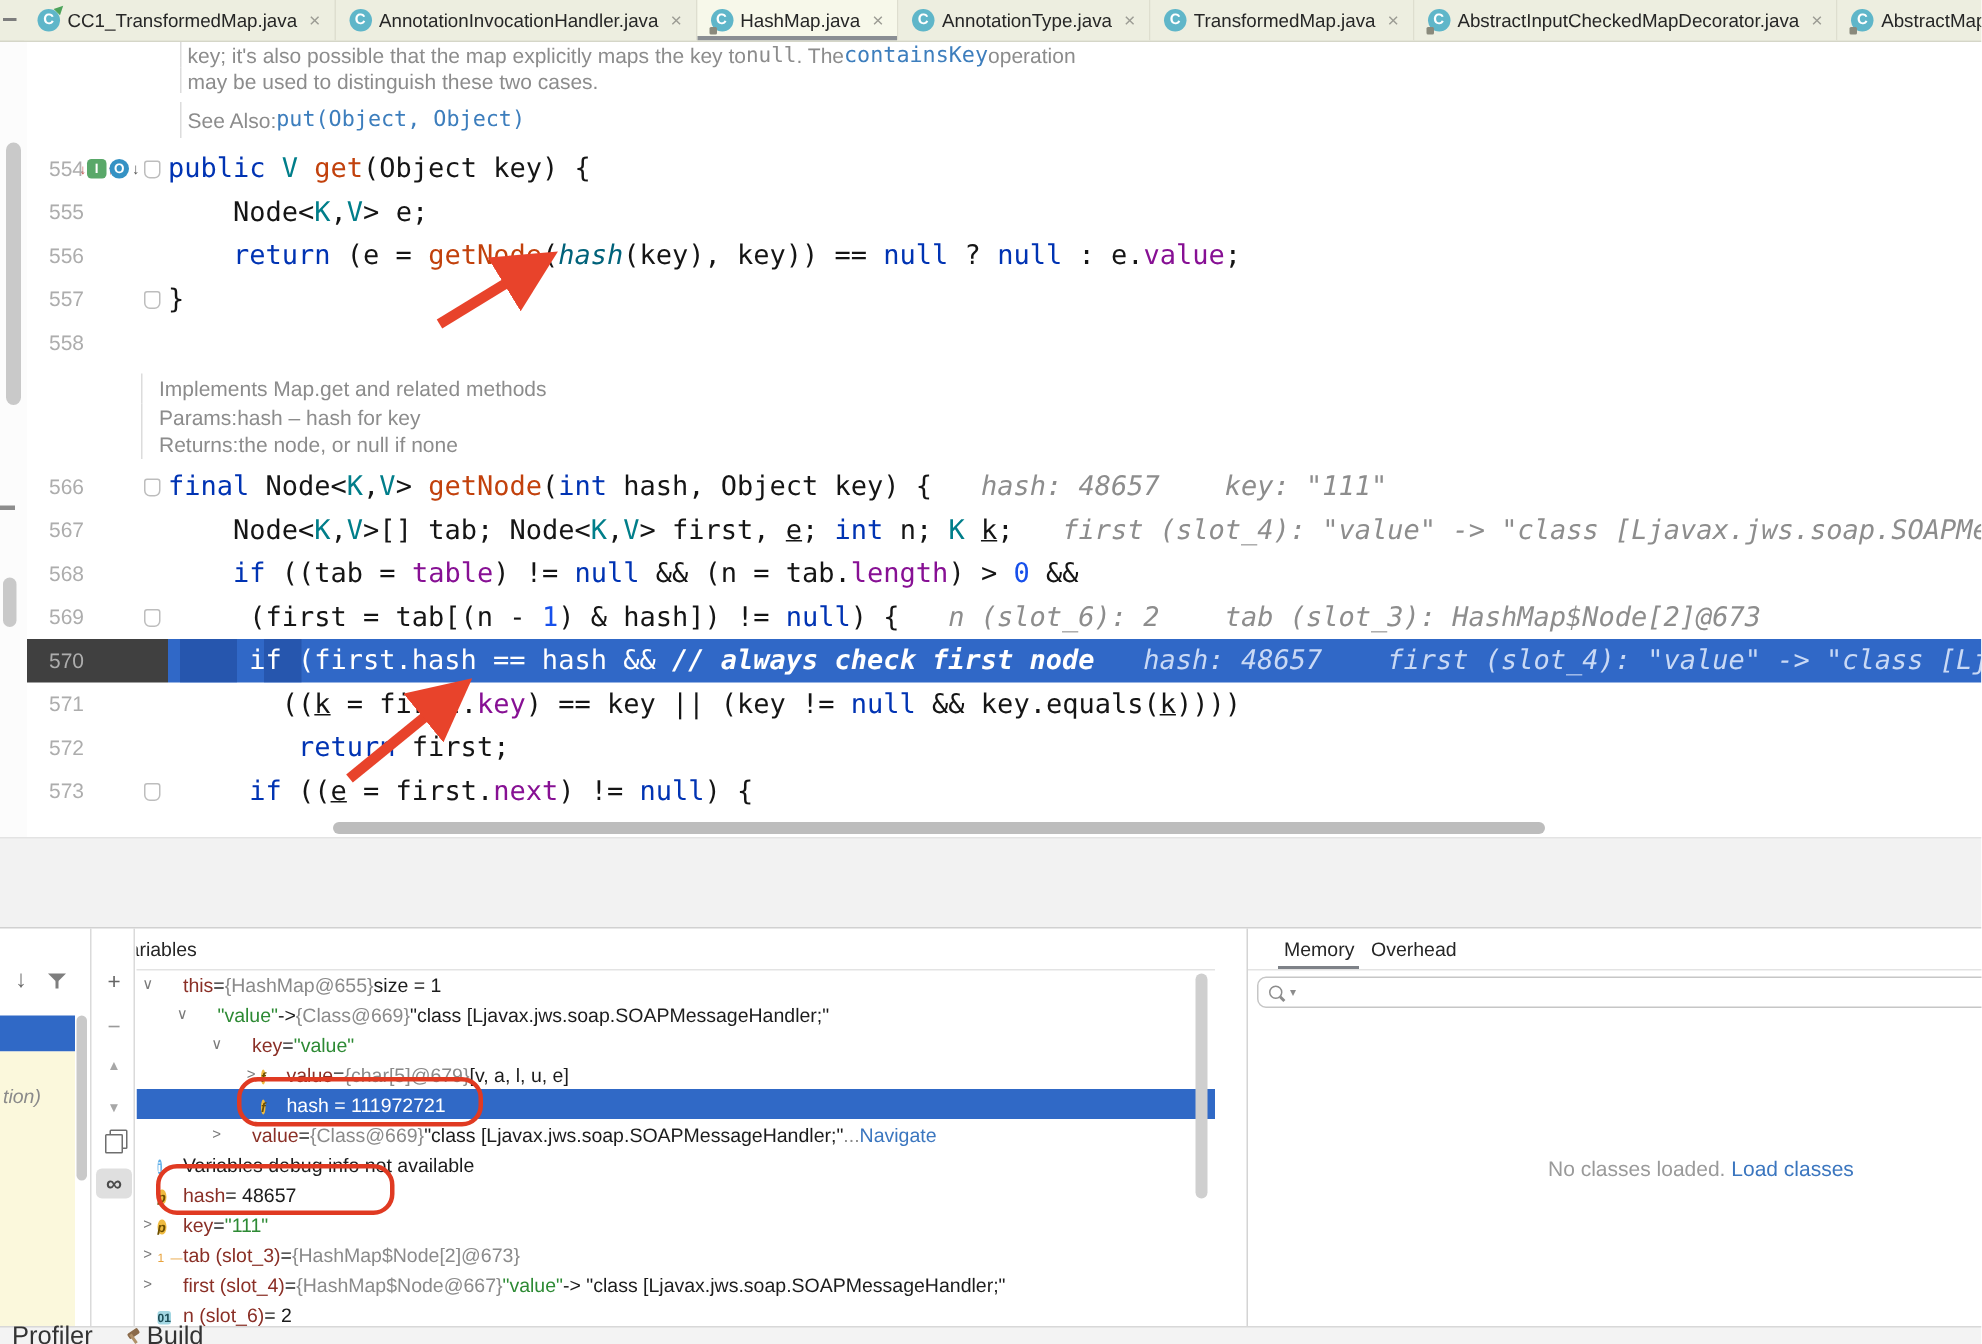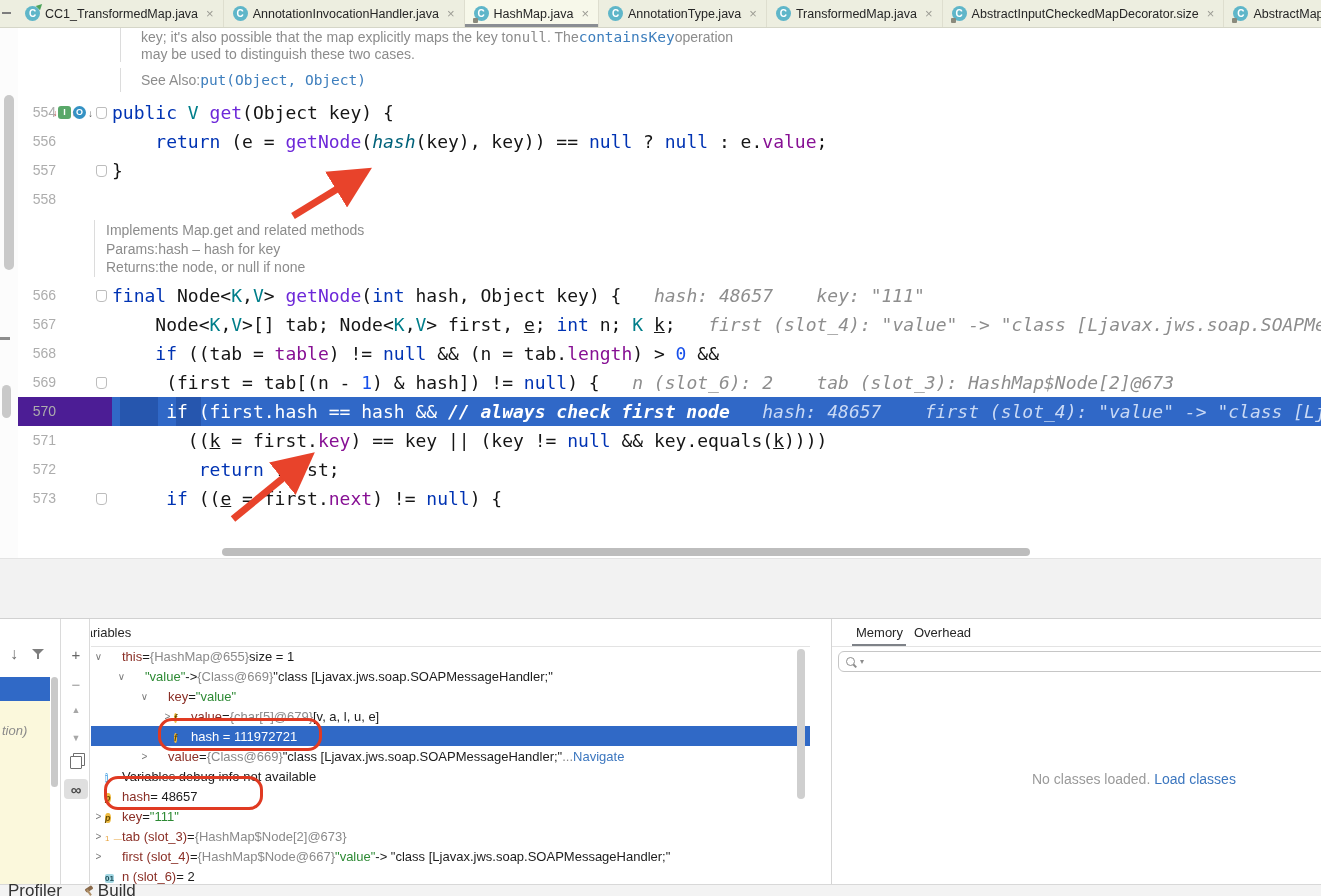--- a/index.html
+++ b/index.html
@@ -31,38 +31,38 @@
   
   #editor{position:absolute;left:18px;top:28px;width:1303px;height:530px;background:#fff;overflow:hidden;}
   .code-row{display:flex;height:29px;line-height:29px;}
   .gut{width:94px;flex:none;display:flex;color:#ADADAD;font-size:14px;}
   .gnum{width:38px;text-align:right;line-height:29px;}
   .gicons{width:34px;position:relative;}
   .gfold{width:22px;display:flex;align-items:center;justify-content:center;}
   .foldbox{width:11px;height:12px;border:1px solid #BDBDBD;border-radius:2px 2px 4px 4px;background:#fff;box-sizing:border-box;}
   .codecell{flex:1;overflow:hidden;white-space:pre;position:relative;
             font-family:"DejaVu Sans Mono",monospace;font-size:18px;}
-  .exec .gut{background:#4c1d95;}
+  .exec .gut{background:#404040;}
   .exec .codecell{background:#3068C7;}
   .darkseg{position:absolute;top:0;height:29px;background:#2656AE;}
   .ds1{left:8px;width:38px;}
   .ds2{left:64px;width:25px;}
   .codepre{position:relative;}
 
   
-  .sg-p{color:#151515;} .sg-k{color:#0033B3;} .sg-t{color:#007E8A;} .sg-m{color:#6d28d9;}
+  .sg-p{color:#151515;} .sg-k{color:#0033B3;} .sg-t{color:#007E8A;} .sg-m{color:#c2410c;}
   .sg-mi{color:#00627A;font-style:italic;} .sg-f{color:#871094;} .sg-nu{color:#1750EB;}
   .sg-u{color:#151515;text-decoration:underline;}
   .sg-h{color:#8D8D8D;font-style:italic;}
   .sg-w{color:#FFFFFF;} .sg-wc{color:#FFFFFF;font-weight:bold;font-style:italic;}
   .sg-wh{color:#C9D9F5;font-style:italic;}
 
   
   .doc-row{color:#8C8C8C;font-size:14px;display:flex;align-items:center;box-sizing:border-box;}
-  .doc-top{margin-left:102px;padding-left:20px;border-left:1px solid #DCDCDC;}
+  .doc-top{margin-left:102px;padding-left:4px;border-left:1px solid #DCDCDC;}
   .doc-mid{margin-left:76px;padding-left:11px;border-left:1px solid #DCDCDC;}
   .sg-d{color:#8C8C8C;}
   .sg-dm{color:#8C8C8C;font-family:"DejaVu Sans Mono",monospace;font-size:14px;}
   .sg-dlink{color:#3D7EBD;font-family:"DejaVu Sans Mono",monospace;font-size:14.5px;}
   .sg-dlab{display:inline-block;min-width:46px;color:#8C8C8C;}
 
   
   .mk1{position:absolute;left:2px;top:8px;width:13px;height:13px;background:#59A869;border-radius:3px;
        color:#fff;font-size:9px;font-weight:bold;text-align:center;line-height:13px;}
   .mk1 .ar-l{position:absolute;left:-5px;top:1px;color:#C75450;font-size:9px;font-weight:normal;}
@@ -177,21 +177,21 @@
       <span class="tab-label">AnnotationType.java</span>
       <span class="tab-close">×</span>
     </div>
     <div class="tab">
       <span class="cicon">C</span>
       <span class="tab-label">TransformedMap.java</span>
       <span class="tab-close">×</span>
     </div>
     <div class="tab">
       <span class="cicon">C<span class="lockmark"></span></span>
-      <span class="tab-label">AbstractInputCheckedMapDecorator.size</span>
+      <span class="tab-label">AbstractInputCheckedMapDecorator.java</span>
       <span class="tab-close">×</span>
     </div>
     <div class="tab">
       <span class="cicon">C<span class="lockmark"></span></span>
       <span class="tab-label">AbstractMapEntryDecorator.java</span>
     </div>
   </div>
 
 <div id="left-strip">
   <span class="lthumb" id="lthumb1"></span>
@@ -221,20 +221,28 @@
           <div class="gnum">554</div>
           <div class="gicons">
             <span class="mk1">I<span class="ar-l">↓</span><span class="ar-r">↑</span></span>
             <span class="mk2">O<span class="ar-d">↓</span></span>
           </div>
           <div class="gfold">
             <span class="foldbox"></span>
           </div>
         </div>
         <div class="codecell"><span class="codepre"><span class="sg-k">public </span><span class="sg-t">V </span><span class="sg-m">get</span><span class="sg-p">(Object key) {</span></span></div>
+      </div>
+      <div class="code-row">
+        <div class="gut">
+          <div class="gnum">555</div>
+          <div class="gicons"></div>
+          <div class="gfold"></div>
+        </div>
+        <div class="codecell"><span class="codepre"><span class="sg-p">    Node&lt;</span><span class="sg-t">K</span><span class="sg-p">,</span><span class="sg-t">V</span><span class="sg-p">&gt; e;</span></span></div>
       </div>
       <div class="code-row">
         <div class="gut">
           <div class="gnum">556</div>
           <div class="gicons"></div>
           <div class="gfold"></div>
         </div>
         <div class="codecell"><span class="codepre"><span class="sg-p">    </span><span class="sg-k">return</span><span class="sg-p"> (e = </span><span class="sg-m">getNode</span><span class="sg-p">(</span><span class="sg-mi">hash</span><span class="sg-p">(key), key)) == </span><span class="sg-k">null</span><span class="sg-p"> ? </span><span class="sg-k">null</span><span class="sg-p"> : e.</span><span class="sg-f">value</span><span class="sg-p">;</span></span></div>
       </div>
       <div class="code-row">

